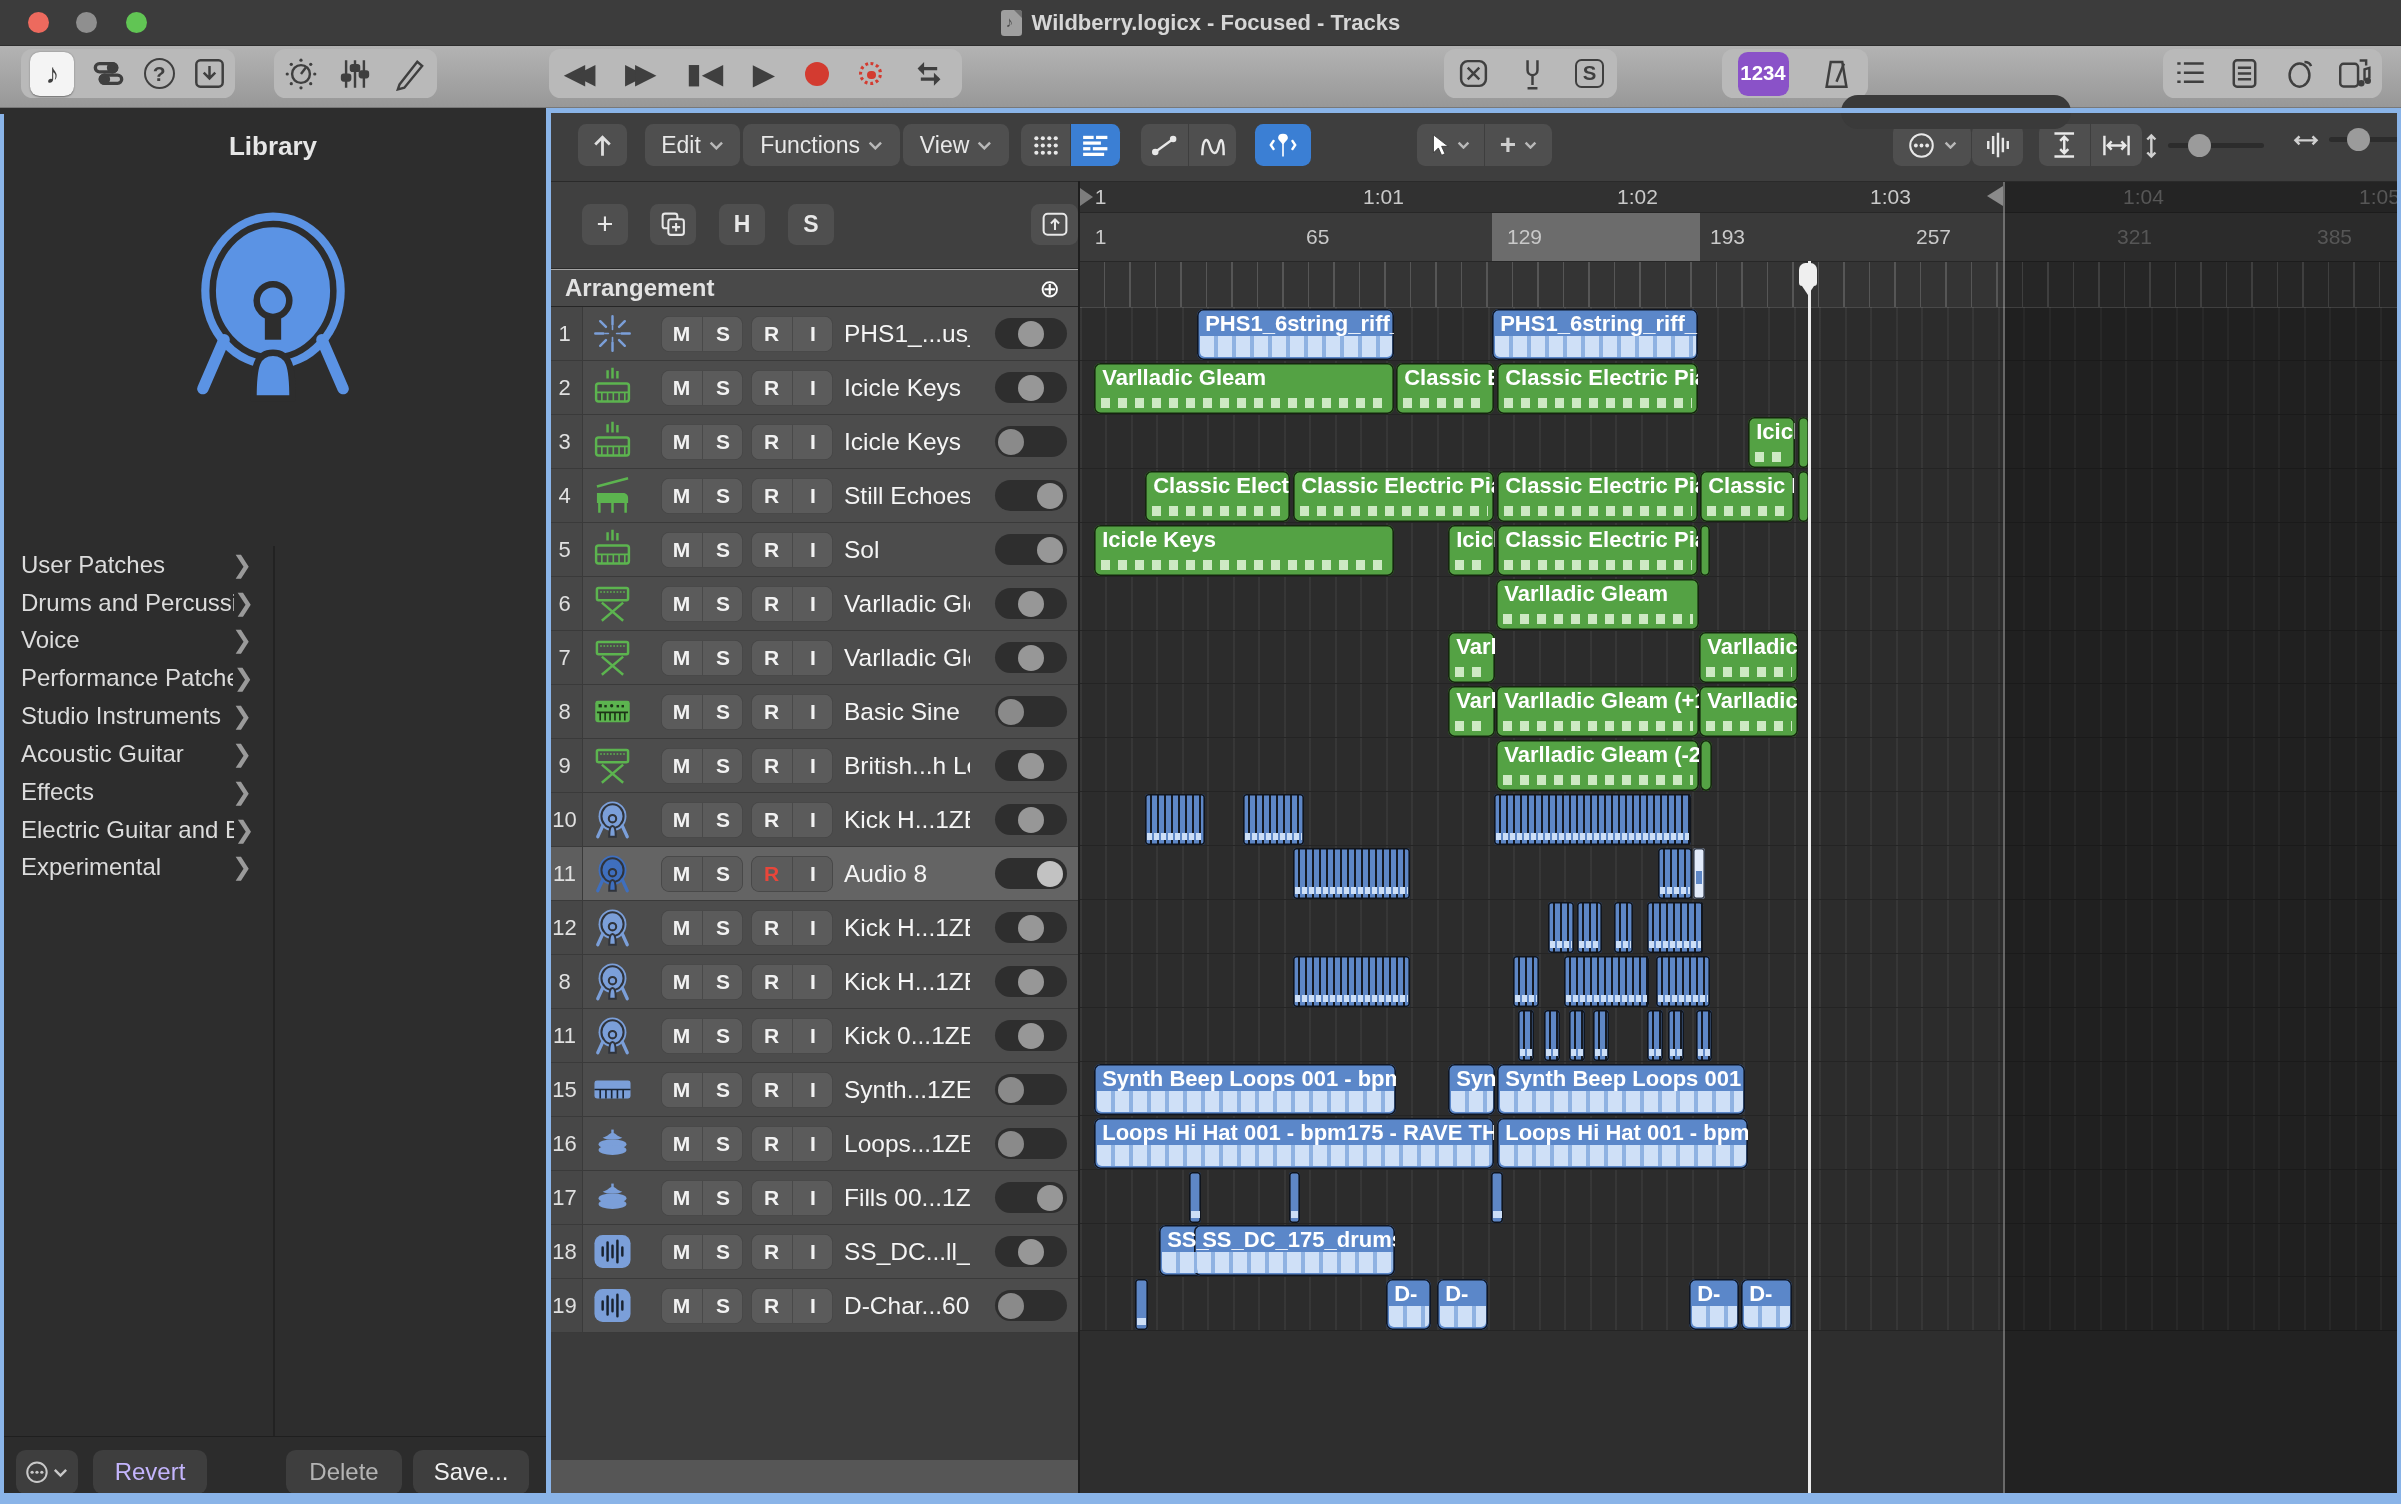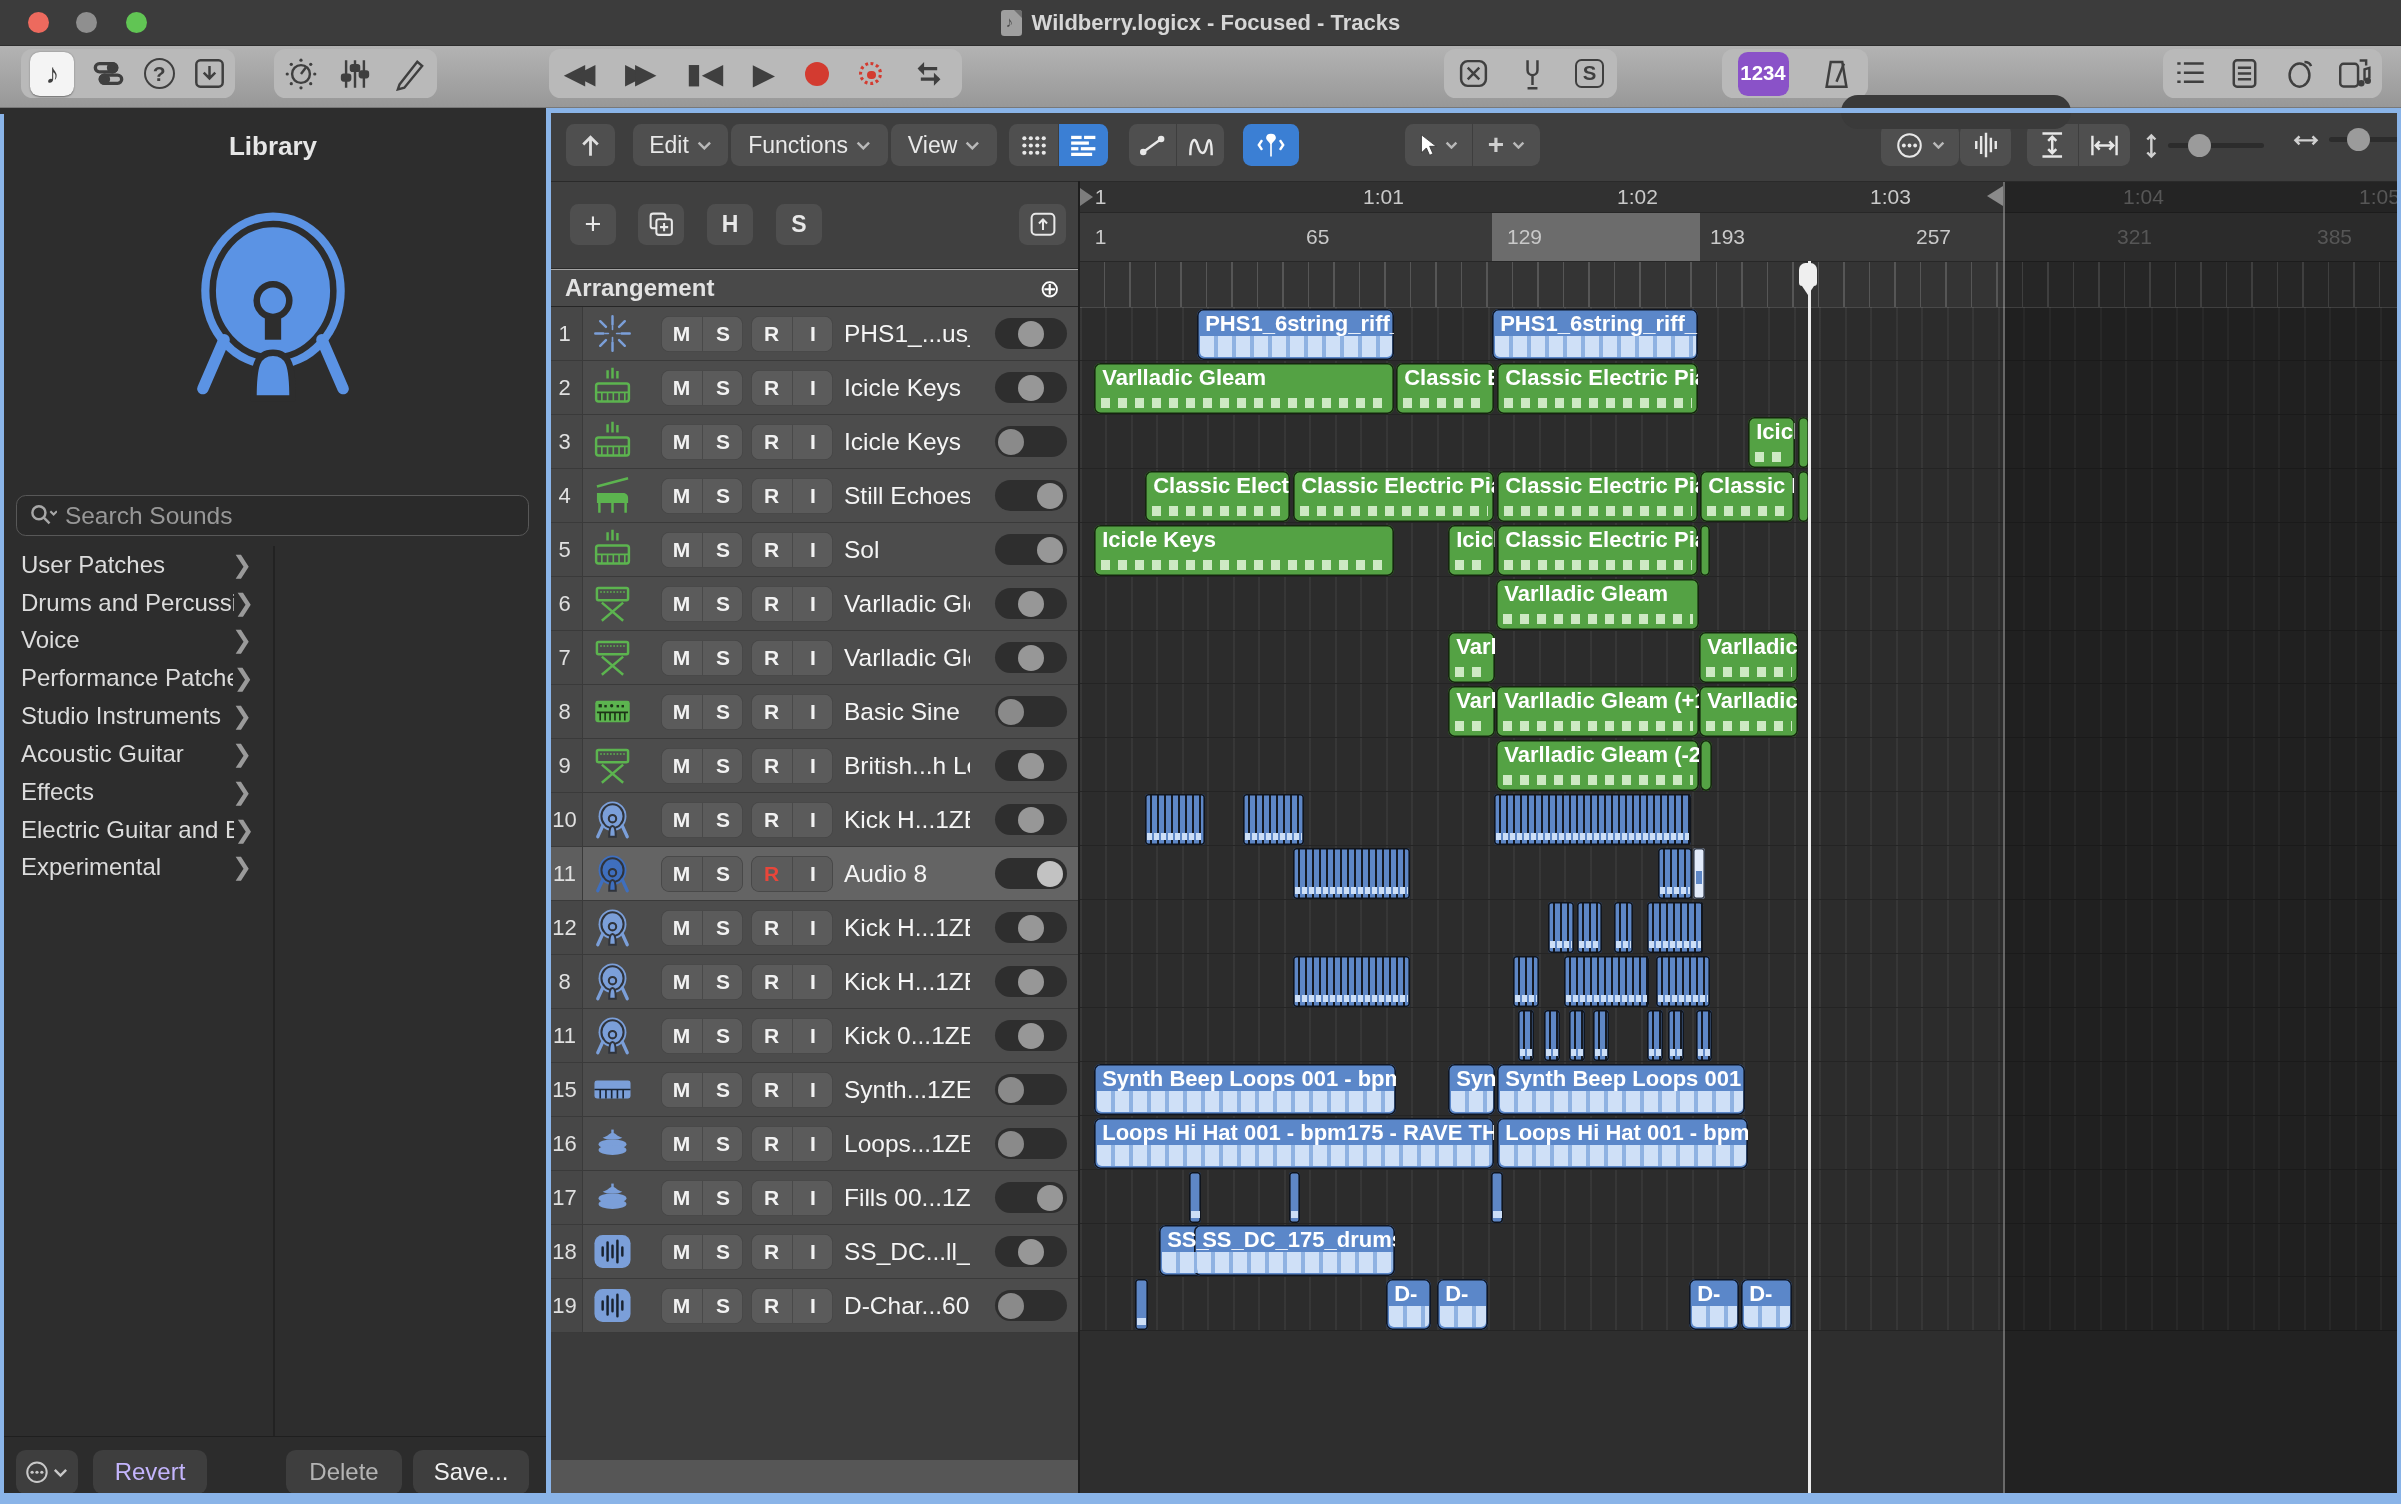--- a/index.html
+++ b/index.html
@@ -47,21 +47,21 @@
   .lib-item .chev{color:#9a9a9a;}
   #lib-divider{left:273px;top:438px;width:1.6px;height:998px;background:#222;}
   #lib-footer{left:0;top:1328px;width:546px;height:69px;background:#2c2c2c;border-top:1.6px solid #1f1f1f;}
   .foot-btn{position:absolute;top:13px;height:44px;background:#3e3e3e;border-radius:9.8px;display:flex;align-items:center;justify-content:center;font-size:24px;}
 
   
   .focus-border{background:#8ab4e8;z-index:60;}
 
   
   #trk-toolbar{left:547px;top:113px;width:1854px;height:69px;background:#3e3e3e;border-bottom:0.8px solid #2a2a2a;z-index:10;}
-  .tb-btn{position:absolute;top:11.4px;height:42px;background:#4f4f4f;border-radius:8.2px;color:#e8e8e8;display:flex;align-items:center;justify-content:center;gap:8.2px;font-size:23px;}
+  .tb-btn{position:absolute;top:11.4px;height:42px;background:#4f4f4f;border-radius:8.2px;color:#e8e8e8;display:flex;align-items:center;justify-content:center;gap:8.2px;font-size:23px;margin-left:12px;}
   .tb-btn.sel{background:#3b7fd4;}
   .slider-track{position:relative;width:96px;height:4.9px;border-radius:2.5px;background:#2c2c2c;}
   .slider-knob{position:absolute;top:-9px;width:23px;height:23px;border-radius:50%;background:#9b9b9b;}
 
   
   #add-row{left:547px;top:181px;width:531px;height:88px;background:#404040;border-bottom:0.8px solid #2a2a2a;z-index:6;}
   #arr-header{left:547px;top:270px;width:531px;height:37px;background:#494949;border-bottom:1.6px solid #262626;z-index:6;display:flex;align-items:center;justify-content:space-between;padding:0 18px;}
   #arr-header .t{color:#e2e2e2;font-size:24px;font-weight:bold;}
 
   
@@ -325,28 +325,20 @@
       <svg width="196" height="212" viewBox="0 0 120 130">
         <ellipse cx="60" cy="52" rx="44" ry="48" fill="#5b93e4"></ellipse>
         <ellipse cx="60" cy="52" rx="37" ry="41" fill="none" stroke="#2d2d2d" stroke-width="4"></ellipse>
         <path d="M30 82L17 112" stroke="#5b93e4" stroke-width="7" stroke-linecap="round"></path>
         <path d="M90 82L103 112" stroke="#5b93e4" stroke-width="7" stroke-linecap="round"></path>
         <circle cx="60" cy="58" r="10" fill="#5b93e4" stroke="#2d2d2d" stroke-width="4"></circle>
         <path d="M60 68v14" stroke="#2d2d2d" stroke-width="10"></path>
         <path d="M48 118c0-20 2-28 12-28s12 8 12 28z" fill="#5b93e4" stroke="#2d2d2d" stroke-width="4"></path>
       </svg>
     </div>
-    <div class="abs" id="search-box">
-      <svg width="28" height="24.5" viewBox="0 0 34 30">
-          <circle cx="12" cy="12" r="8" fill="none" stroke="#a8a8a8" stroke-width="3"></circle>
-          <path d="M18 18l7 7" stroke="#a8a8a8" stroke-width="3"></path>
-          <path d="M26 10l4 4 4-4" fill="none" stroke="#a8a8a8" stroke-width="2.5"></path>
-        </svg>
-      <span class="ph">Search Sounds</span>
-    </div>
     <div class="abs" id="lib-divider"></div>
     <div id="lib-items">
         <div class="lib-item" style="top: 438px;">
           <span>User Patches</span>
           <span class="chev">❯</span>
         </div>
         <div class="lib-item" style="top: 476px;">
           <span>Drums and Percussi...</span>
           <span class="chev">❯</span>
         </div>

